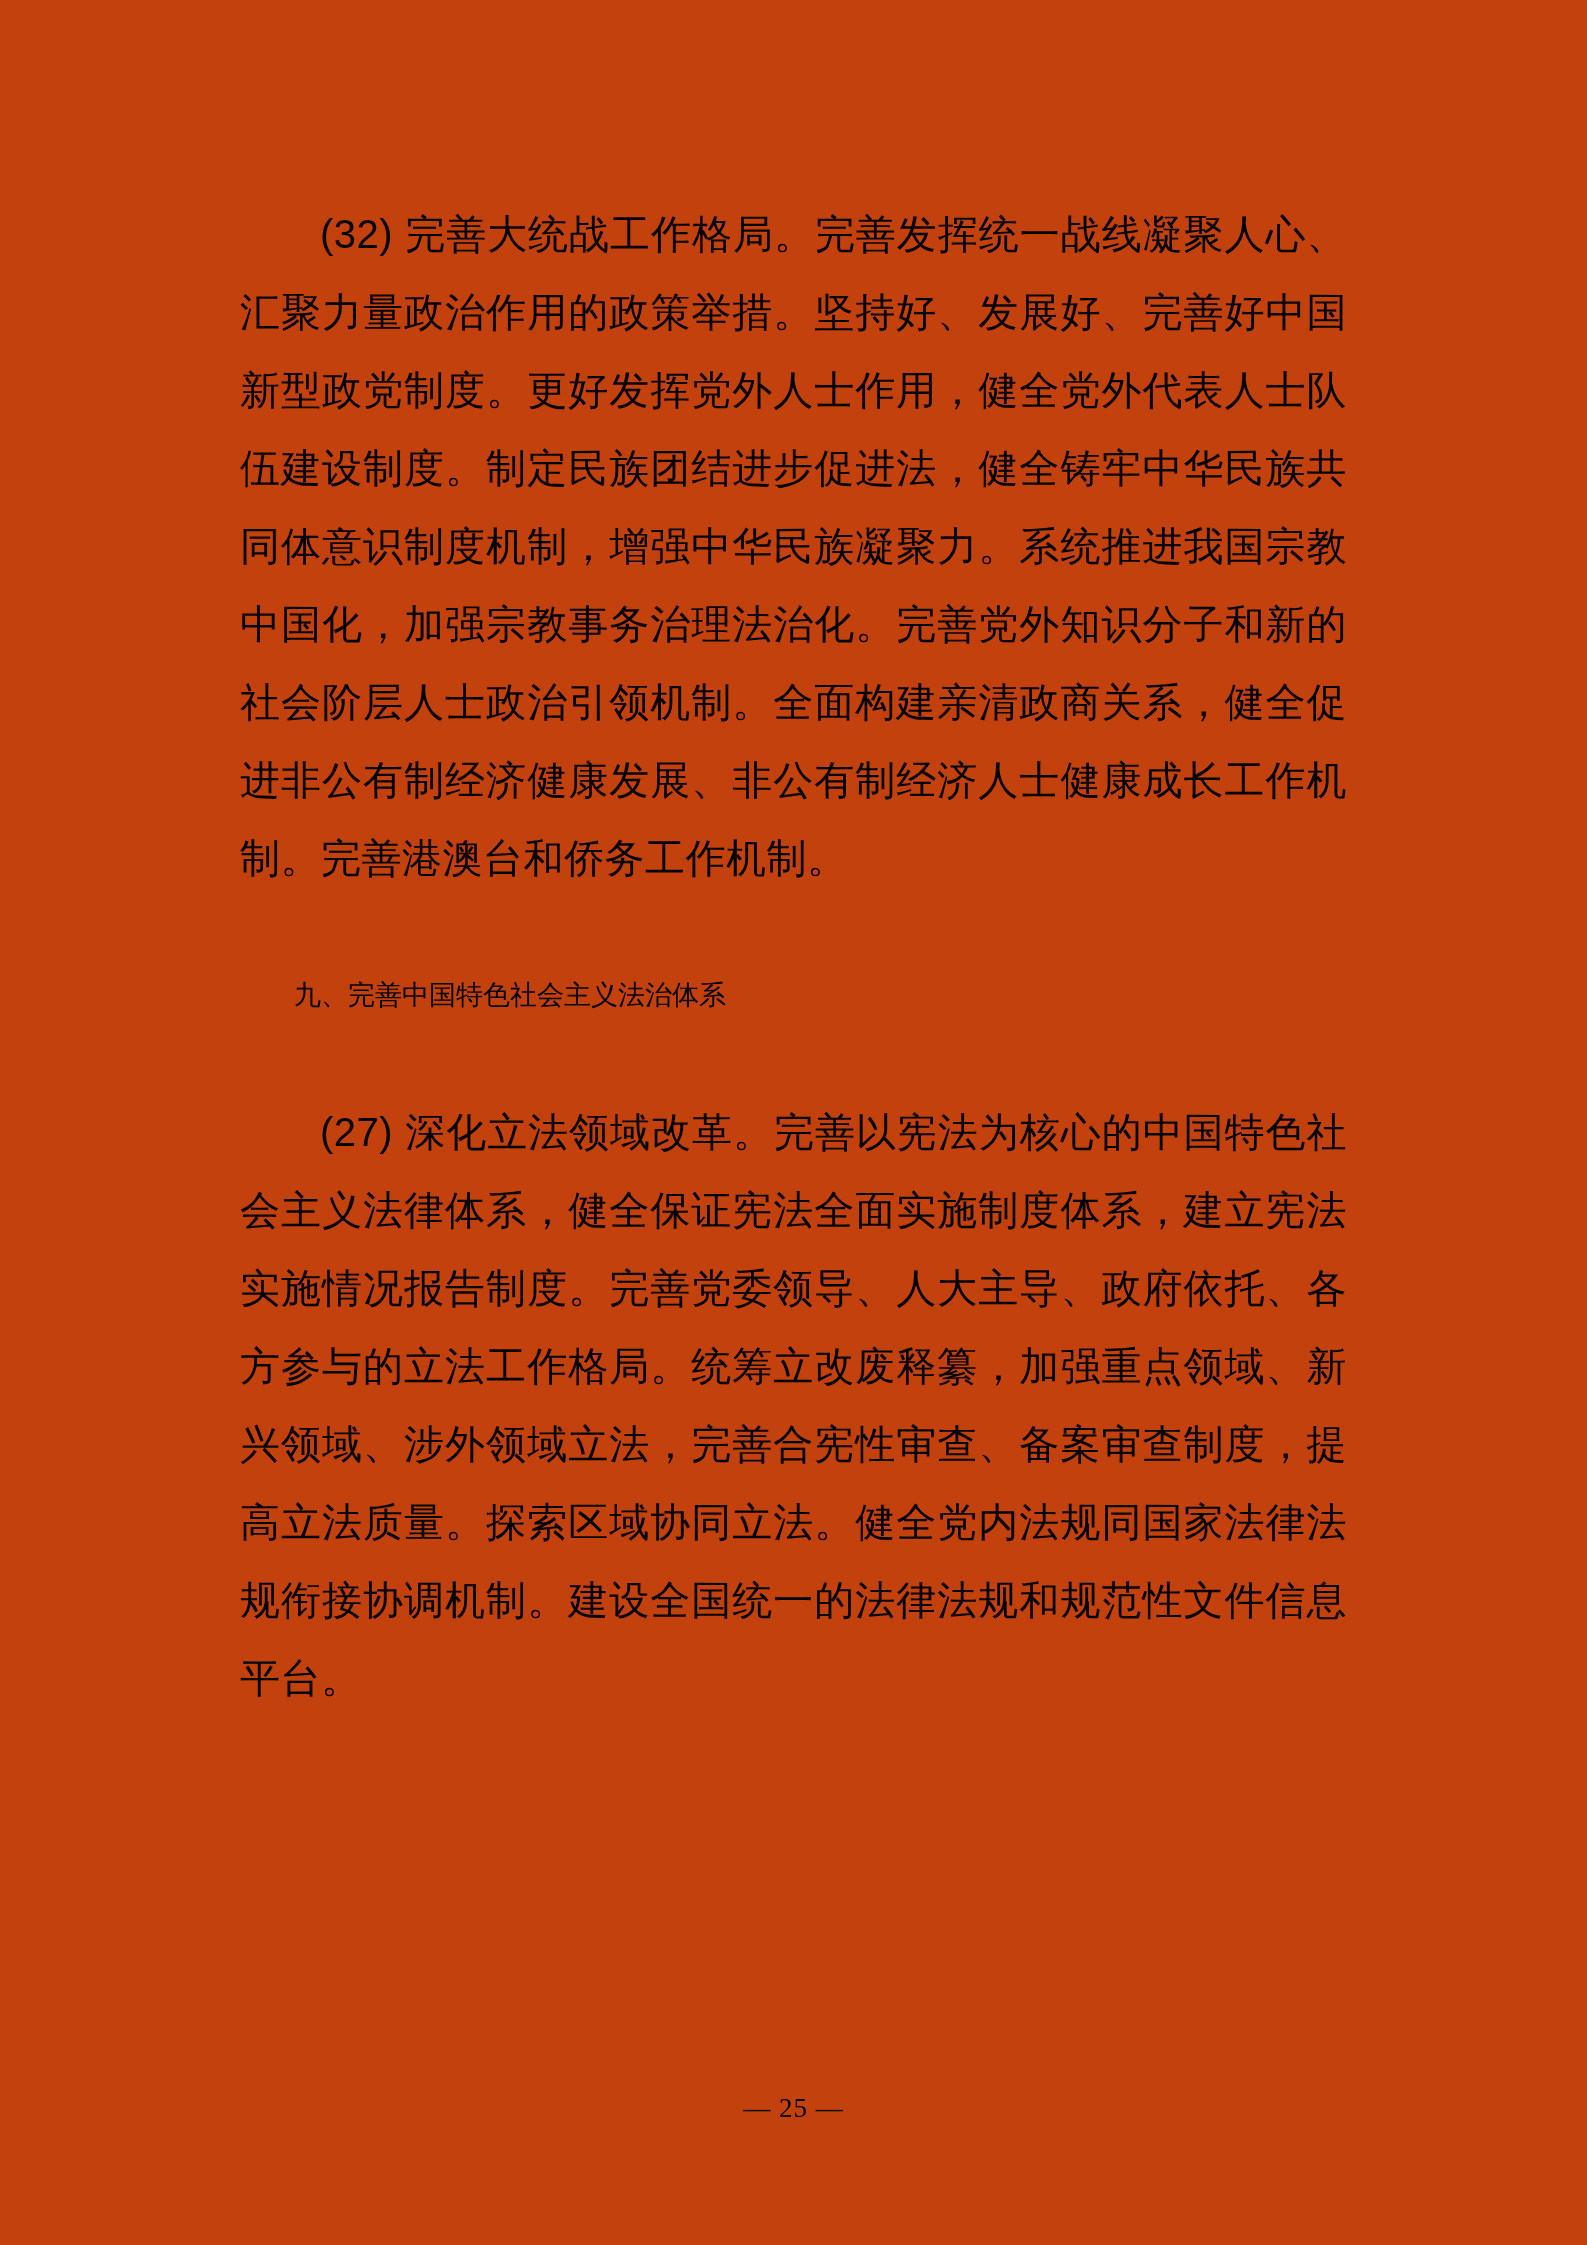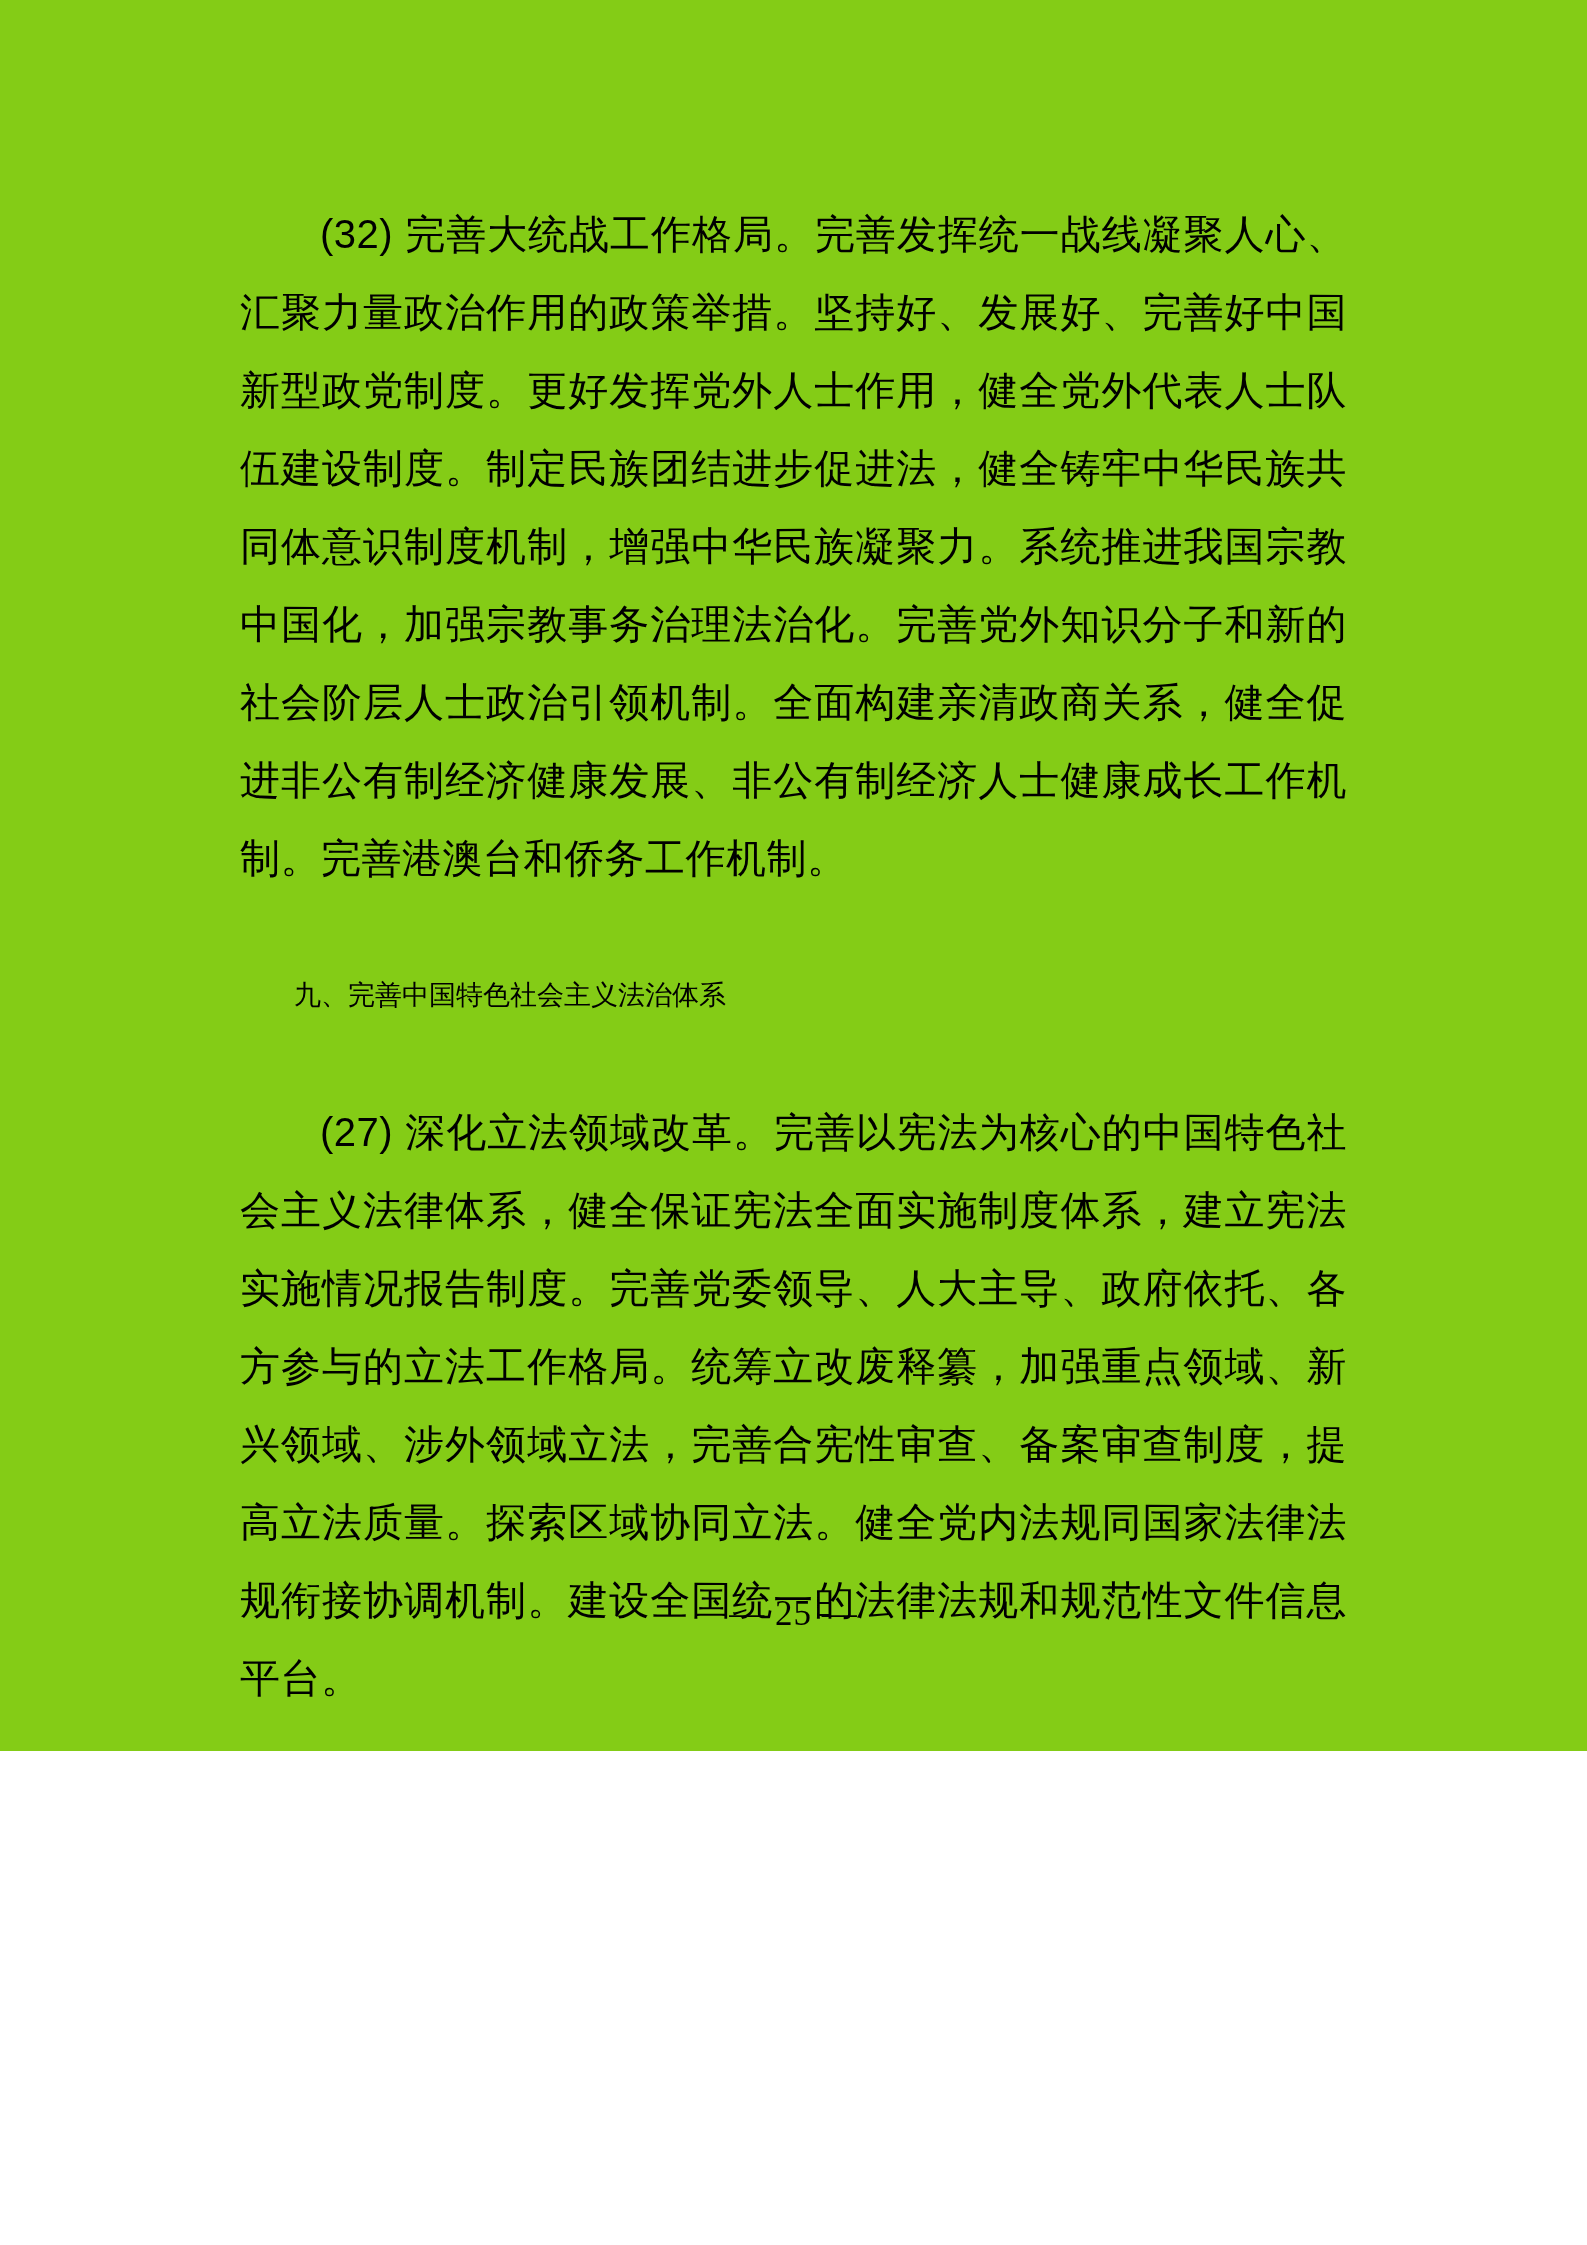--- a/index.html
+++ b/index.html
@@ -3,23 +3,23 @@
 <meta charset="utf-8">
 <style>
   html, body {
     margin: 0;
     padding: 0;
     background: #ffffff;
   }
   .page {
     position: relative;
     width: 1587px;
-    height: 1751px;
+    height: 2245px;
     margin: 0 auto;
-    background: #84cc16;
+    background: #c2410c;
     color: #000000;
     font-family: "Liberation Sans", "DejaVu Sans", sans-serif;
     overflow: hidden;
   }
   .content {
     position: absolute;
     left: 240px;
     right: 240px;
     top: 155px;
     display: flow-root;
@@ -43,21 +43,21 @@
     margin: 58px 0;
     color: #000000;
   }
   .page-number {
     position: absolute;
     left: 0;
     right: 0;
     bottom: 122px;
     text-align: center;
     font-family: "Liberation Serif", "DejaVu Serif", serif;
-    font-size: 35px;
+    font-size: 27px;
     line-height: 30px;
     color: #000000;
     letter-spacing: 1px;
     margin-top: 24px;
   }
 </style>
 </head>
 <body>
 
 <div class="page">

